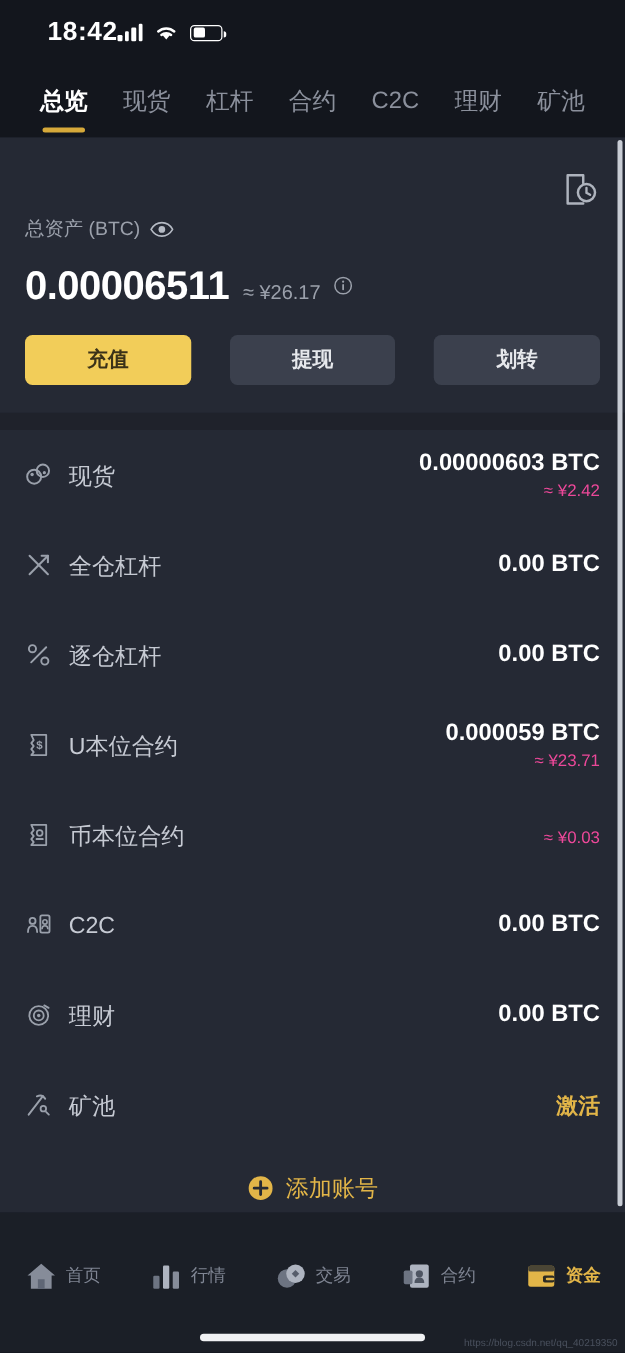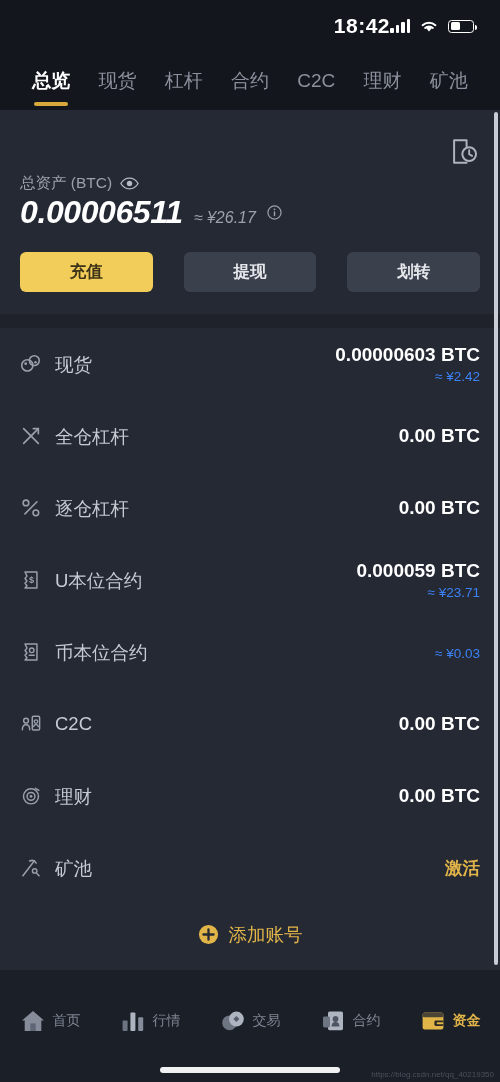--- a/index.html
+++ b/index.html
@@ -7,21 +7,21 @@
     width: 500px; height: 1082px;
     background: #13161d;
     font-family: "Liberation Sans", "DejaVu Sans", sans-serif;
     overflow: hidden;
   }
   .phone { position: relative; width: 500px; height: 1082px; background: #13161d; }
 
   
   .statusbar {
     height: 52px; display: flex; align-items: center;
-    justify-content: flex-end; padding: 0 26px 0 38px;
+    justify-content: flex-start; padding: 0 26px 0 38px;
     background: #13161d;
   }
   .status-time { color: #fff; font-size: 21px; font-weight: bold; letter-spacing: .5px; }
   .status-icons { display: flex; align-items: center; gap: 9px; }
   .signal { display: flex; align-items: flex-end; gap: 2px; height: 14px; }
   .signal i { display: block; width: 3.5px; background: #fff; border-radius: 1px; }
   .signal i:nth-child(1) { height: 5px; }
   .signal i:nth-child(2) { height: 8px; }
   .signal i:nth-child(3) { height: 11px; }
   .signal i:nth-child(4) { height: 14px; }
@@ -62,21 +62,21 @@
     position: absolute; right: 2px; top: 2px; width: 4px; height: 853px;
     background: #c8ccd4; border-radius: 2px;
   }
 
   
   .balance-card { padding: 26px 20px 22px 20px; background: #252934; position: relative; }
   .bal-head { display: flex; align-items: center; gap: 8px; margin-top: 37px; }
   .bal-label { color: #9ba0ab; font-size: 15.5px; }
   .eye { width: 19px; height: 13px; flex-shrink: 0; }
   .hist-icon { position: absolute; right: 22px; top: 28px; width: 27px; height: 27px; }
-  .bal-row { display: flex; align-items: baseline; gap: 11px; margin-top: 0; font-style: italic; }
+  .bal-row { display: flex; align-items: baseline; gap: 11px; margin-top: 16px; }
   .bal-amount { color: #fff; font-size: 32px; font-weight: bold; letter-spacing: -.4px; }
   .bal-fiat { color: #9ba0ab; font-size: 16px; }
   .info-dot { width: 15px; height: 15px; flex-shrink: 0; align-self: center; }
   .btn-row { display: flex; gap: 31px; margin-top: 21px; }
   .btn {
     flex: 1; height: 40px; border-radius: 6px; display: flex;
     align-items: center; justify-content: center;
     font-size: 16.5px; font-weight: bold;
   }
   .btn.primary { background: #f2cd59; color: #3b3218; }
@@ -98,21 +98,21 @@
   .acct-row {
     display: flex; align-items: center; justify-content: space-between;
     height: 72px;
   }
   .acct-left { display: flex; align-items: center; gap: 13px; }
   .acct-icon { width: 22px; height: 22px; flex-shrink: 0; }
   .acct-name { color: #c6cad3; font-size: 18.5px; }
   .acct-right { text-align: right; }
   .acct-amt { color: #fff; font-size: 19px; font-weight: bold; }
   .acct-amt.action { color: #e2b548; font-weight: bold; font-size: 17.5px; }
-  .acct-sub { color: #3b82f6; font-size: 13.5px; margin-top: 3px; }
+  .acct-sub { color: #ec4899; font-size: 13.5px; margin-top: 3px; }
 
   .add-row {
     display: flex; align-items: center; justify-content: center;
     gap: 10px; padding: 18px 0 16px 0; background: #252934;
   }
   .add-plus { width: 21px; height: 21px; flex-shrink: 0; }
   .add-label { color: #e2b548; font-size: 18.5px; }
 
   
   .bottomnav {

